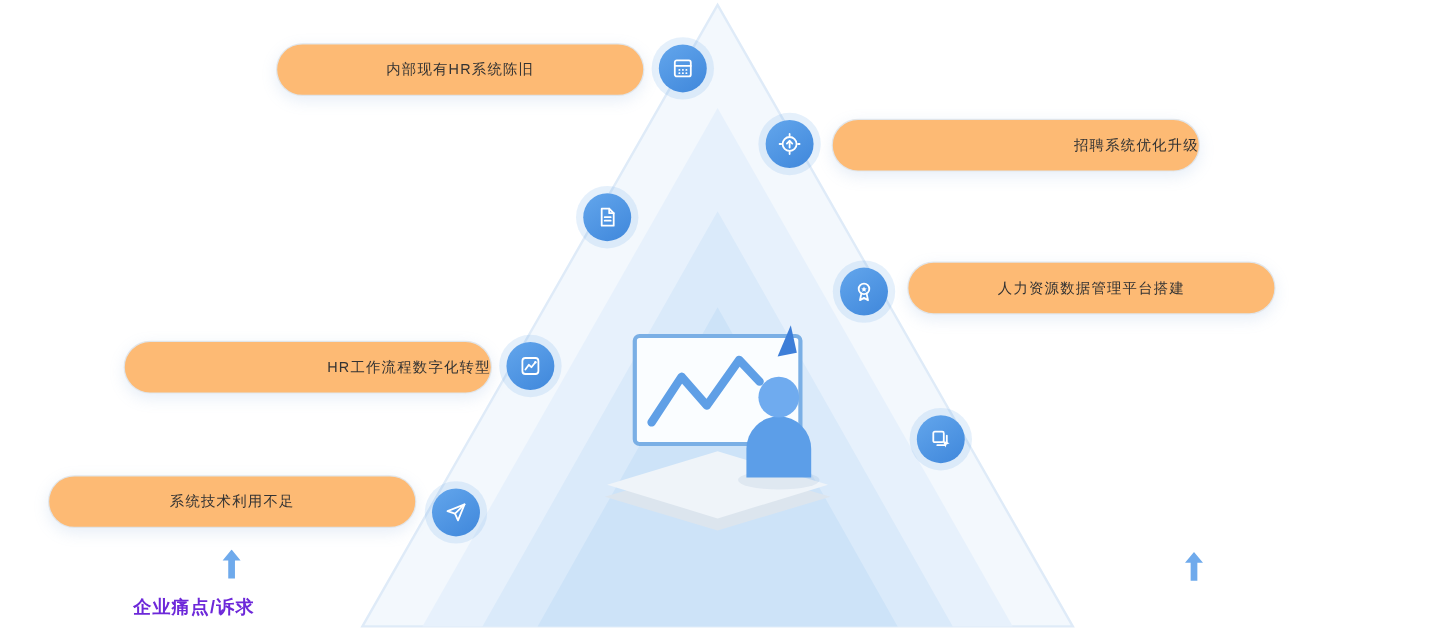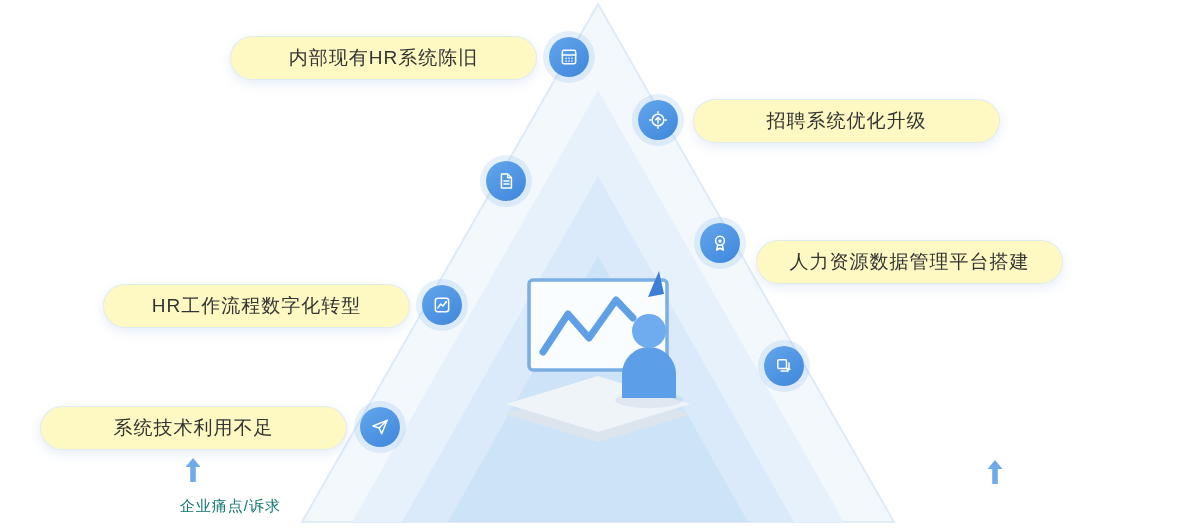--- a/index.html
+++ b/index.html
@@ -3,43 +3,43 @@
 <meta charset="utf-8">
 <style>
   html,body{margin:0;padding:0;background:#ffffff;}
   body{font-family:"Liberation Sans","DejaVu Sans",sans-serif;}
   .canvas{
     position:relative;width:1200px;height:529px;overflow:hidden;background:#ffffff;
   }
   .pyramid-svg{position:absolute;left:0;top:0;pointer-events:none;}
   .pill{
     position:absolute;height:42px;width:305px;line-height:42px;text-align:center;
-    background:#fef9c3;border:1px solid rgba(222,234,246,.9);border-radius:22px;
+    background:#fdba74;border:1px solid rgba(222,234,246,.9);border-radius:22px;
     box-shadow:0 4px 12px rgba(120,160,210,.18);
-    font-size:19px;color:#333333;letter-spacing:1px;white-space:nowrap;
+    font-size:12px;color:#333333;letter-spacing:1px;white-space:nowrap;
   }
   .icon-circle{
     position:absolute;width:40px;height:40px;border-radius:50%;
     background:linear-gradient(145deg,#63a6ec,#3f87db);
     box-shadow:0 0 0 6px rgba(111,170,233,.18);
     display:flex;align-items:center;justify-content:center;
   }
   .icon-circle svg{display:block;}
   
   .pL0{left:230px;top:36px;}   .iL0{left:549px;top:37px;}
   .pL1{left:165px;top:160px;}  .iL1{left:486px;top:161px;}
-  .pL2{left:103px;top:284px;}  .iL2{left:422px;top:285px;}
-  .pL3{left:40px; top:406px;text-align:center;}  .iL3{left:360px;top:407px;}
+  .pL2{left:103px;top:284px;text-align:right;}  .iL2{left:422px;top:285px;}
+  .pL3{left:40px; top:396px;text-align:center;}  .iL3{left:360px;top:407px;}
   
-  .pR0{left:693px;top:99px;}   .iR0{left:638px;top:100px;}
-  .pR1{left:756px;top:240px;}  .iR1{left:700px;top:223px;}
+  .pR0{left:693px;top:99px;text-align:right;}   .iR0{left:638px;top:100px;}
+  .pR1{left:756px;top:218px;}  .iR1{left:700px;top:223px;}
   .pR2{left:819px;top:345px;}  .iR2{left:764px;top:346px;}
   .caption{
-    position:absolute;width:170px;text-align:right;font-size:15px;font-weight:normal;
-    color:#0f766e;letter-spacing:1px;white-space:nowrap;
+    position:absolute;width:170px;text-align:left;font-size:15px;font-weight:bold;
+    color:#6d28d9;letter-spacing:1px;white-space:nowrap;
   }
   .caption-left{left:111px;top:497px;}
   .caption-right{left:910px;top:497px;}
   .up-arrow{position:absolute;width:16px;height:26px;}
   .arrow-left{left:185px;top:458px;}
   .arrow-right{left:987px;top:460px;}
 </style>
 </head>
 <body>
 

